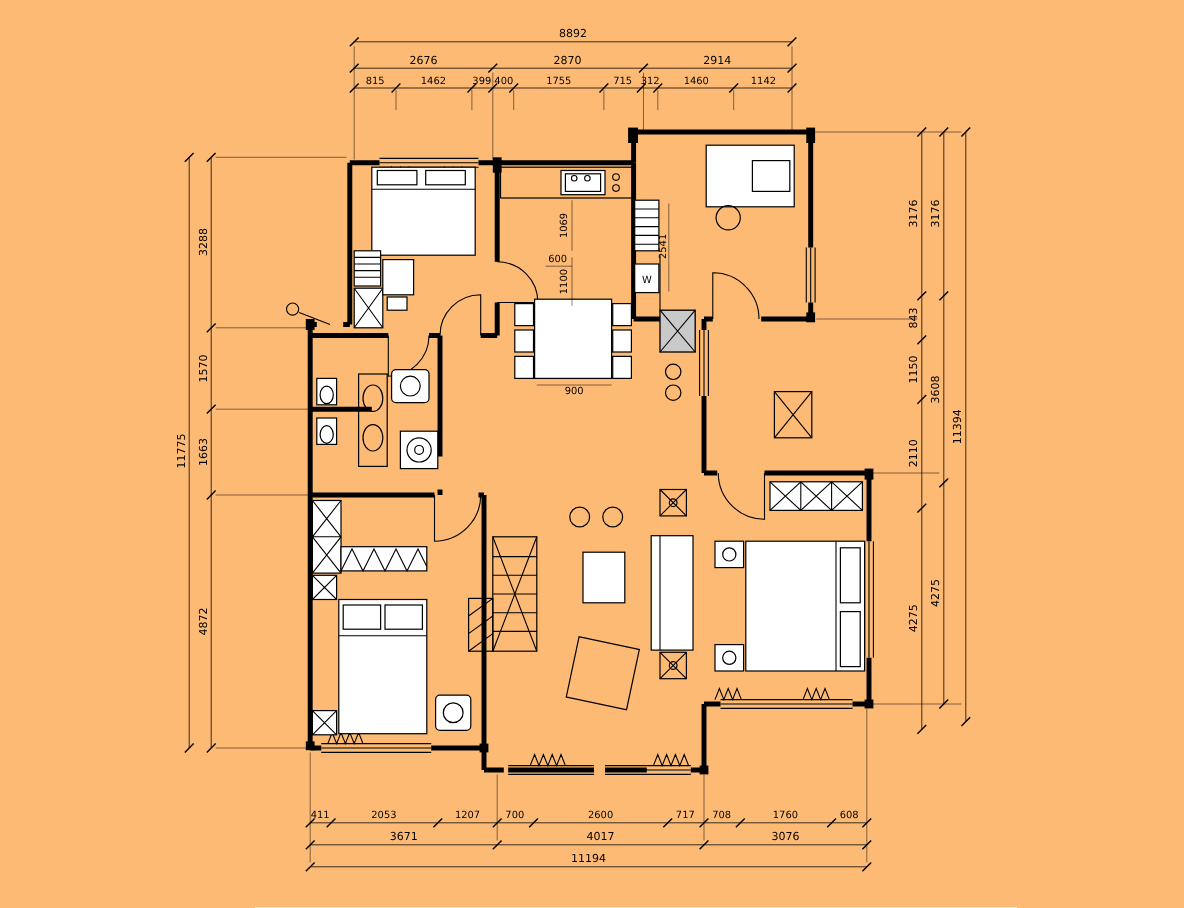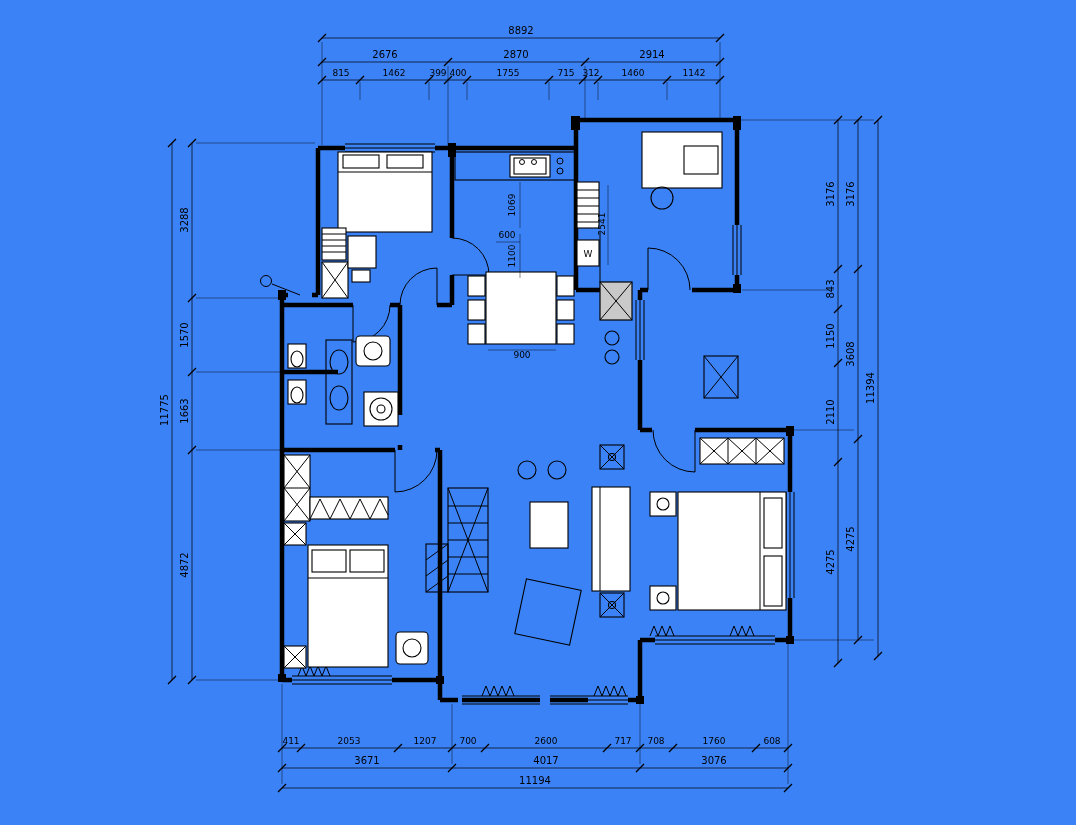--- a/index.html
+++ b/index.html
@@ -1,17 +1,17 @@
 <!DOCTYPE html>
 <html><head>
 <meta charset="utf-8">
 <title>Floor Plan</title>
 <style>
   html,body{margin:0;padding:0;background:#ffffff;}
-  .sheet{position:relative;width:1076px;height:825px;background:#3b82f6;overflow:hidden;}
+  .sheet{position:relative;width:1076px;height:825px;background:#fdba74;overflow:hidden;}
   svg{position:absolute;left:0;top:0;}
   .wall{stroke:#000;stroke-width:4.5;fill:none;stroke-linecap:butt;}
   .thin{stroke:#000;stroke-width:1;fill:none;}
   .furn{stroke:#000;stroke-width:1.1;fill:#fff;}
   .furnl{stroke:#000;stroke-width:1.1;fill:none;}
   .dimline{stroke:#000;stroke-width:0.7;fill:none;}
   .tick{stroke:#000;stroke-width:1.3;fill:none;}
   .ext{stroke:#000;stroke-width:0.45;fill:none;}
   .col{fill:#000;stroke:none;}
   text{font-family:"DejaVu Sans",sans-serif;font-size:10px;fill:#000;}

